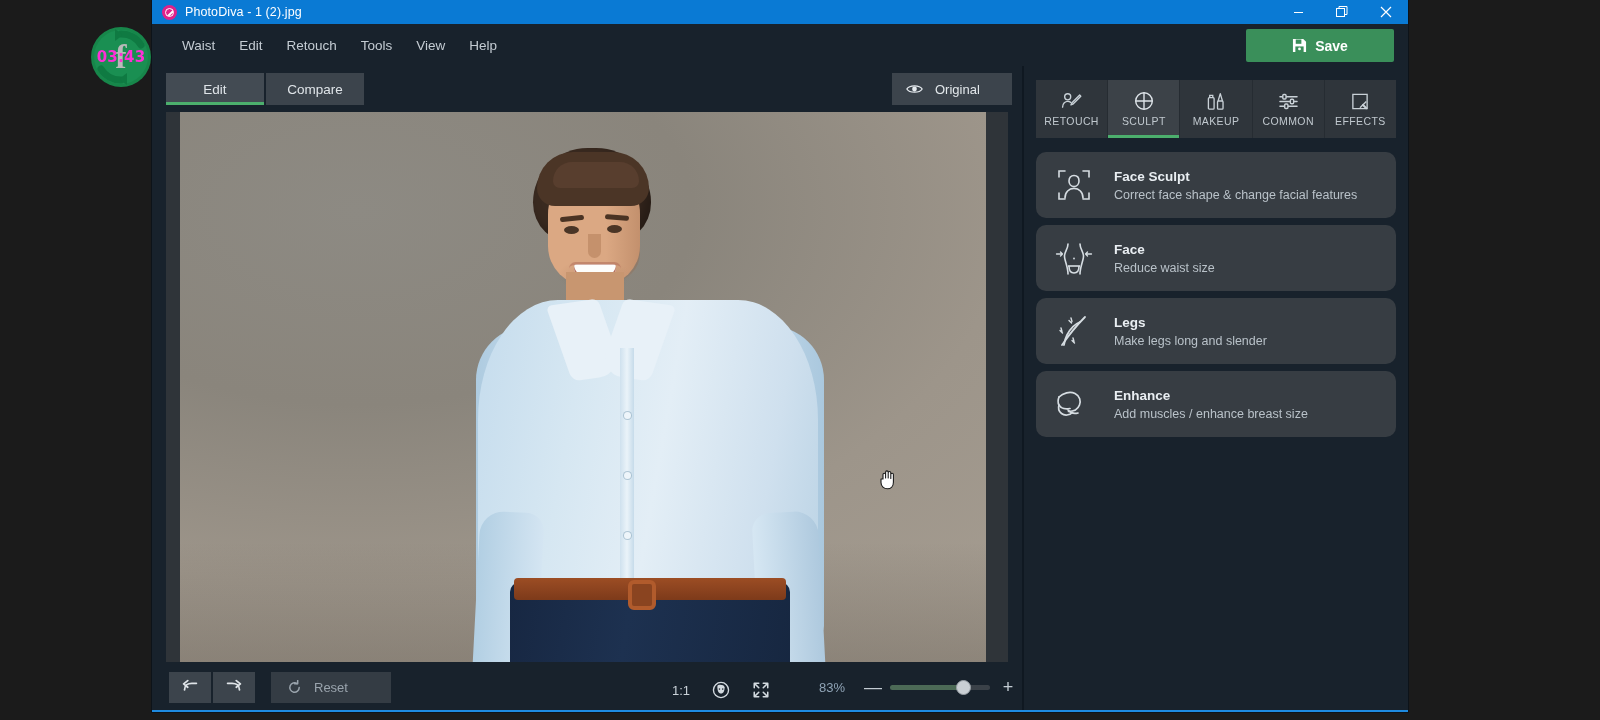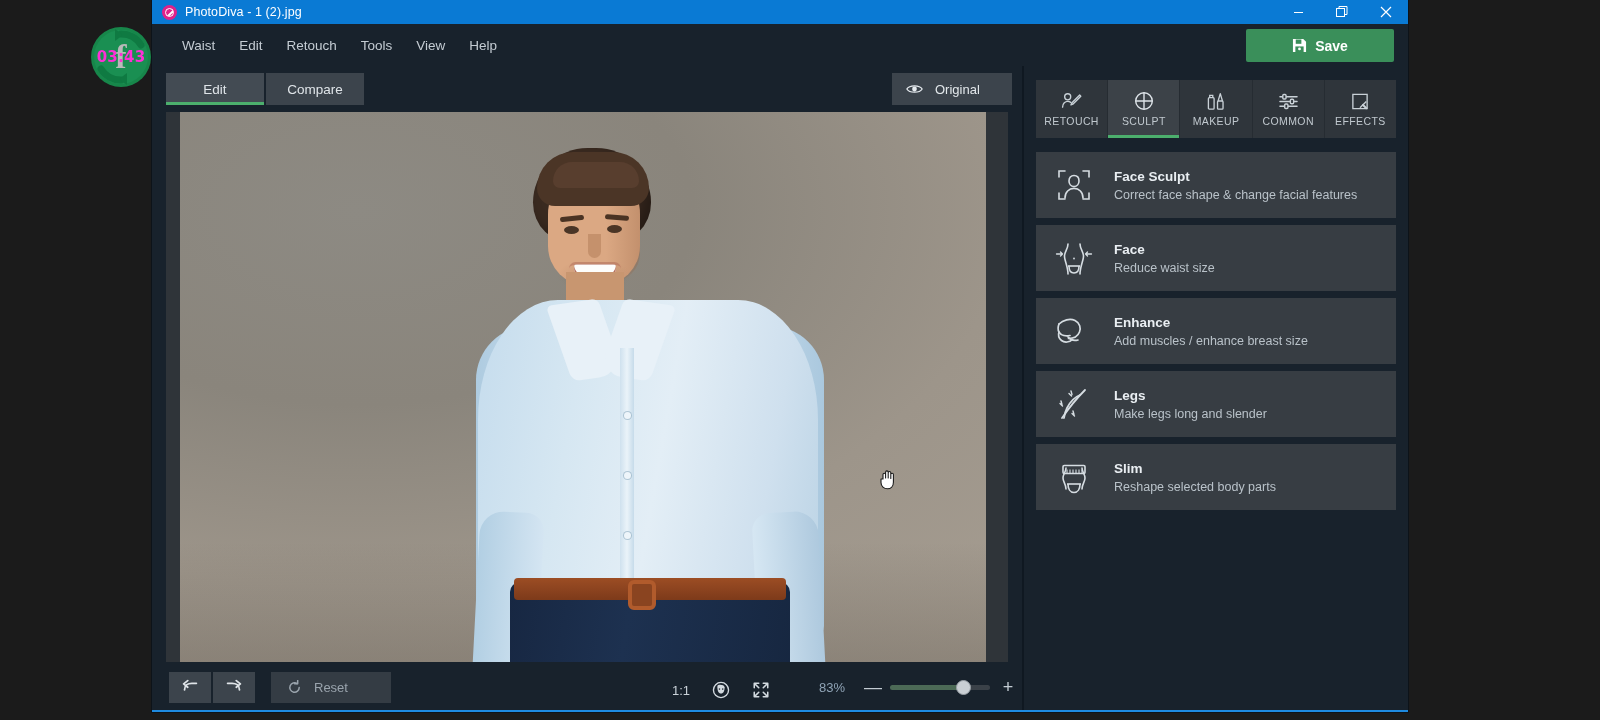--- a/index.html
+++ b/index.html
@@ -336,21 +336,21 @@
   .tab.active::after {
     content:""; position:absolute; left:0; right:0; bottom:0;
     height: 3px; background: #4caf6d;
   }
   .tab .lbl { font-size: 10.5px; letter-spacing: .4px; }
   .tab .ic { height: 20px; display:flex; align-items:center; }
 
   #tools { margin: 14px 12px 0 12px; display: flex; flex-direction: column; gap: 7px; }
   .tool {
     height: 66px; background: #373d43;
-    display: flex; align-items: center; padding-left: 16px; gap: 18px;
+    display: flex; align-items: center; padding-left: 16px; gap: 18px; border-radius: 10px;
   }
   .tool .ic { width: 44px; display: flex; align-items: center; justify-content: center; }
   .tool .txt { display: flex; flex-direction: column; gap: 4px; }
   .tool .name { font-size: 13.5px; font-weight: bold; color: #e9eef2; }
   .tool .desc { font-size: 12.5px; color: #b9c2c9; }
   svg { display: block; }
 </style>
 </head>
 <body>
 
@@ -614,64 +614,49 @@
               </svg>
             </span>
             <span class="txt">
               <span class="name">Face</span>
               <span class="desc">Reduce waist size</span>
             </span>
           </div>
 
           <div class="tool">
             <span class="ic">
-              <svg width="38" height="32" viewBox="0 0 38 32">
-                <path d="M4 9c4-4 11-6 16-3.5 5 2.5 6 7.5 4.5 11.5-1.6 4.2-6 6.5-11 6.5" fill="none" stroke="#d6dde2" stroke-width="1.7" stroke-linecap="round"></path>
-                <path d="M4 9c-1 2.5-1.4 5.5 0 8 2 3.6 7 4.4 11 3.5" fill="none" stroke="#d6dde2" stroke-width="1.7" stroke-linecap="round"></path>
-                <path d="M4 17c-1 3 0 6.5 2.5 8.5 3 2.4 8 2 11 -1" fill="none" stroke="#d6dde2" stroke-width="1.7" stroke-linecap="round"></path>
-                <path d="M13 22c2.5 3 6.5 4 10 3" fill="none" stroke="#d6dde2" stroke-width="1.7" stroke-linecap="round"></path>
-              </svg>
-            </span>
-            <span class="txt">
-              <span class="name">Enhance</span>
-              <span class="desc">Add muscles / enhance breast size</span>
-            </span>
-          </div>
-
-          <div class="tool">
-            <span class="ic">
               <svg width="38" height="34" viewBox="0 0 38 34">
                 <path d="M30 3C24 9 16 18 7 31" fill="none" stroke="#d6dde2" stroke-width="1.8" stroke-linecap="round"></path>
                 <path d="M25 8c-5 2-10 7-13 13-1.8 3.6-2.6 7-3 10" fill="none" stroke="#d6dde2" stroke-width="1.8" stroke-linecap="round"></path>
                 <path d="M14 6.5l2.5 2.5M16 4l1 3.5" stroke="#d6dde2" stroke-width="1.4" stroke-linecap="round"></path>
                 <path d="M5 16.5l2.5 2.5M6 14l1 3.5" stroke="#d6dde2" stroke-width="1.4" stroke-linecap="round"></path>
                 <path d="M17 26.5l2.5 2.5M18 24l1 3.5" stroke="#d6dde2" stroke-width="1.4" stroke-linecap="round"></path>
               </svg>
             </span>
             <span class="txt">
               <span class="name">Legs</span>
               <span class="desc">Make legs long and slender</span>
             </span>
           </div>
 
           <div class="tool">
             <span class="ic">
-              <svg width="38" height="36" viewBox="0 0 38 36">
-                <path d="M11 9c0 4-3 6-3 10s3 6 3 11M27 9c0 4 3 6 3 10s-3 6-3 11" fill="none" stroke="#d6dde2" stroke-width="1.6" stroke-linecap="round"></path>
-                <rect x="8" y="6.5" width="22" height="8" rx="1.2" fill="none" stroke="#d6dde2" stroke-width="1.6"></rect>
-                <path d="M12 10.5v4M15 10.5v4M18 10.5v4M21 10.5v4M24 10.5v4M27 10.5v4" stroke="#d6dde2" stroke-width="1.1"></path>
-                <path d="M12 25h14" stroke="#d6dde2" stroke-width="1.6"></path>
-                <path d="M13 25c0 5 2.2 8.5 6 8.5s6-3.5 6-8.5" fill="none" stroke="#d6dde2" stroke-width="1.6"></path>
+              <svg width="38" height="32" viewBox="0 0 38 32">
+                <path d="M4 9c4-4 11-6 16-3.5 5 2.5 6 7.5 4.5 11.5-1.6 4.2-6 6.5-11 6.5" fill="none" stroke="#d6dde2" stroke-width="1.7" stroke-linecap="round"></path>
+                <path d="M4 9c-1 2.5-1.4 5.5 0 8 2 3.6 7 4.4 11 3.5" fill="none" stroke="#d6dde2" stroke-width="1.7" stroke-linecap="round"></path>
+                <path d="M4 17c-1 3 0 6.5 2.5 8.5 3 2.4 8 2 11 -1" fill="none" stroke="#d6dde2" stroke-width="1.7" stroke-linecap="round"></path>
+                <path d="M13 22c2.5 3 6.5 4 10 3" fill="none" stroke="#d6dde2" stroke-width="1.7" stroke-linecap="round"></path>
               </svg>
             </span>
             <span class="txt">
-              <span class="name">Slim</span>
-              <span class="desc">Reshape selected body parts</span>
-            </span>
-          </div>
+              <span class="name">Enhance</span>
+              <span class="desc">Add muscles / enhance breast size</span>
+            </span>
+          </div>
+
 
         </div>
       </div>
     </div>
   </div>
   <div id="app-bottom-line"></div>
 
   <div id="rec-badge">
     <div class="ring"></div>
     <div class="glyph">f</div>

